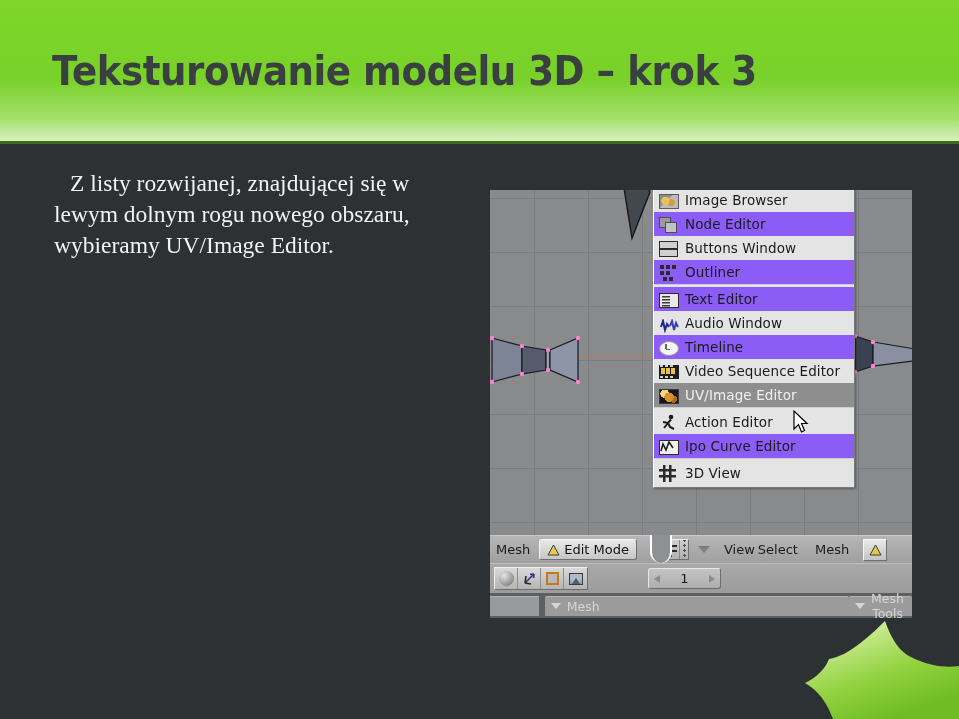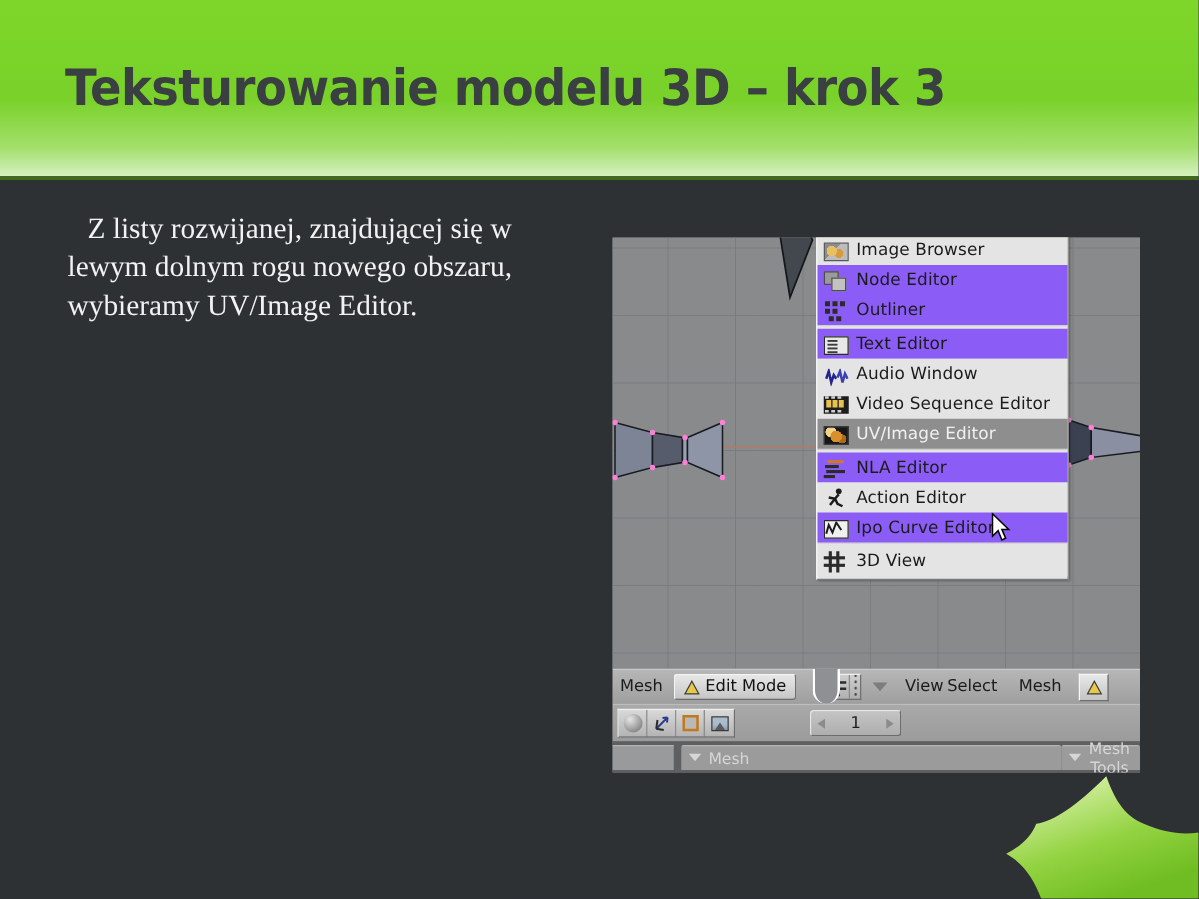--- a/index.html
+++ b/index.html
@@ -544,20 +544,24 @@
       <div class="menu-item">
         <span class="menu-icon ic-imagebrowser"></span>
         <span class="menu-label">Image Browser</span>
       </div>
 
       <div class="menu-item alt">
         <span class="menu-icon ic-nodeeditor"></span>
         <span class="menu-label">Node Editor</span>
       </div>
 
+      <div class="menu-item">
+        <span class="menu-icon ic-buttonswindow"></span>
+        <span class="menu-label">Buttons Window</span>
+      </div>
 
       <div class="menu-item alt">
         <span class="menu-icon ic-outliner"></span>
         <span class="menu-label">Outliner</span>
       </div>
 
 
       <div class="menu-sep"></div>
 
       <div class="menu-item alt">
@@ -568,37 +572,37 @@
       <div class="menu-item">
         <span class="menu-icon ic-audiowindow">
           <svg width="19" height="14" viewBox="0 0 19 14">
             <polyline points="1,8 3,2 5,11 7,5 9,8" fill="none" stroke="#22268c" stroke-width="2"></polyline>
             <polyline points="10,7 12,2 14,11 16,4 18,8" fill="none" stroke="#3b3fb0" stroke-width="2"></polyline>
           </svg>
         </span>
         <span class="menu-label">Audio Window</span>
       </div>
 
+      <div class="menu-item alt">
+        <span class="menu-icon ic-timeline"></span>
+        <span class="menu-label">Timeline</span>
+      </div>
 
       <div class="menu-item">
         <span class="menu-icon ic-videoseq"></span>
         <span class="menu-label">Video Sequence Editor</span>
       </div>
 
       <div class="menu-item selected">
         <span class="menu-icon ic-uvimage"></span>
         <span class="menu-label">UV/Image Editor</span>
       </div>
 
       <div class="menu-sep"></div>
 
-      <div class="menu-item alt">
-        <span class="menu-icon ic-nla"></span>
-        <span class="menu-label">NLA Editor</span>
-      </div>
 
       <div class="menu-item">
         <span class="menu-icon ic-action">
           <svg width="18" height="17" viewBox="0 0 18 17">
             <circle cx="11" cy="3" r="2.3" fill="#1b1b1b"></circle>
             <path d="M11 5.5 L8 9 L3 8" stroke="#1b1b1b" stroke-width="2" fill="none"></path>
             <path d="M8 9 L10 13 L14 15" stroke="#1b1b1b" stroke-width="2" fill="none"></path>
             <path d="M8 9 L4 14" stroke="#1b1b1b" stroke-width="2" fill="none"></path>
           </svg>
         </span>

